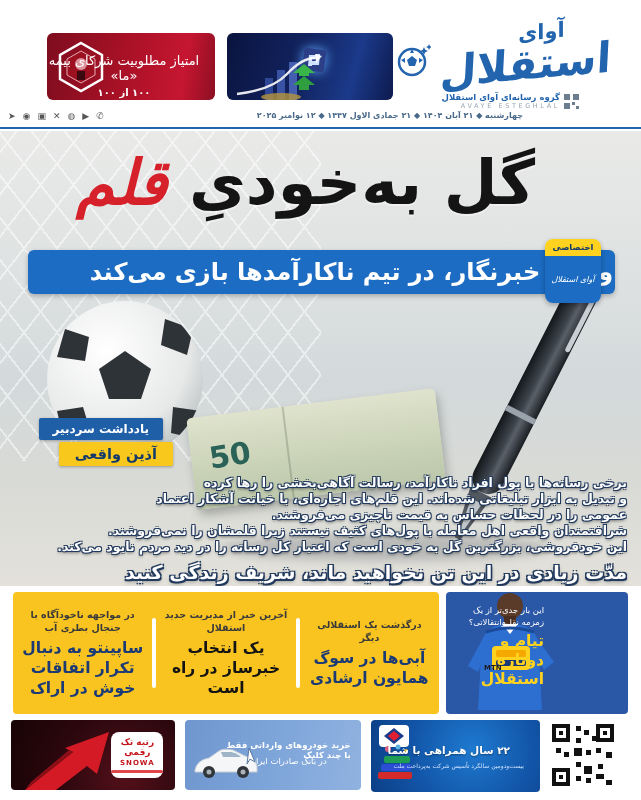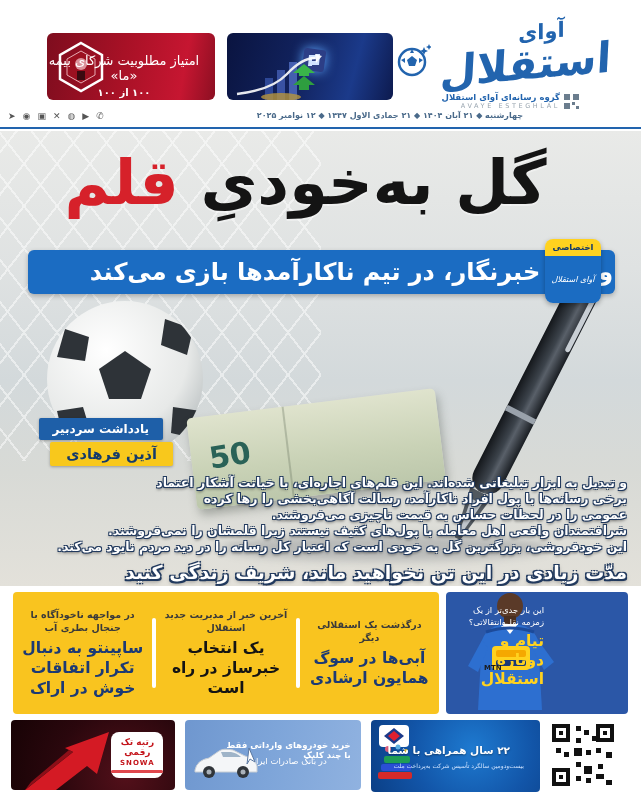--- a/index.html
+++ b/index.html
@@ -53,21 +53,21 @@
   .money { position:absolute; top:272px; right:200px; width:250px; height:92px; transform:rotate(-7deg);
     background:linear-gradient(180deg,#dfe3cd 0%,#c9d2b6 60%,#bcc7ab 100%); border-radius:5px; box-shadow:2px 6px 10px rgba(60,70,60,.35); }
   .money::after { content:""; position:absolute; top:0; left:96px; width:2px; height:100%; background:rgba(110,120,100,.35); }
   .money .val { position:absolute; top:24px; left:18px; font-size:30px; font-weight:bold; color:#2a6257; transform:rotate(-2deg); }
   .pen { position:absolute; top:130px; right:0; width:250px; height:330px; }
   .pen-shadow { position:absolute; top:404px; right:90px; width:330px; height:26px; background:rgba(70,80,90,.25); border-radius:50%; filter:blur(4px); }
 
   .headline { position:absolute; top:18px; right:0; width:100%; text-align:center; padding-right:30px;
     font-weight:bold; font-size:62px; line-height:1.1; letter-spacing:-1px; }
   .headline .h-black { color:#141414; text-shadow:0 2px 0 rgba(255,255,255,.4); }
-  .headline .h-red { color:#d6212a; }
+  .headline .h-red { color:#d6212a;font-style:italic; }
 
   .subbar { position:absolute; top:119px; right:26px; left:28px; height:44px; background:#1b6cc2; border-radius:6px;
     display:flex; align-items:center; justify-content:center; box-shadow:0 2px 5px rgba(0,0,0,.25); }
   .subbar .subtxt { color:#fff; font-weight:bold; font-size:24px; padding-left:60px; }
   .badge { position:absolute; top:108px; right:40px; width:56px; height:64px; border-radius:8px; overflow:hidden;
     box-shadow:0 2px 5px rgba(0,0,0,.3); }
   .badge .b-top { height:17px; background:#ffd21f; color:#143a6b; font-size:8.5px; font-weight:bold; text-align:center; line-height:17px; }
   .badge .b-bot { height:47px; background:#1b6cc2; color:#fff; font-size:8px; font-style:italic; display:flex; align-items:center; justify-content:center; text-align:center; }
 
   .label-note { position:absolute; top:287px; right:478px; background:#1e5fa8; color:#fff; font-size:12px; font-weight:bold;
@@ -266,25 +266,25 @@
 
     <div class="subbar">
       <span class="subtxt">وقتی خبرنگار، در تیم ناکارآمدها بازی می‌کند</span>
     </div>
     <div class="badge">
       <div class="b-top">اختصاصی</div>
       <div class="b-bot">آوای استقلال</div>
     </div>
 
     <div class="label-note">یادداشت سردبیر</div>
-    <div class="label-author">آذین فرهادی</div>
+    <div class="label-author">آذین واقعی</div>
 
     <div class="bodytext">
+      <div class="line">برخی رسانه‌ها با پول افراد ناکارآمد، رسالت آگاهی‌بخشی را رها کرده</div>
       <div class="line">و تبدیل به ابزار تبلیغاتی شده‌اند. این قلم‌های اجاره‌ای، با خیانت آشکار اعتماد</div>
-      <div class="line">برخی رسانه‌ها با پول افراد ناکارآمد، رسالت آگاهی‌بخشی را رها کرده</div>
       <div class="line">عمومی را در لحظات حساس به قیمت ناچیزی می‌فروشند.</div>
       <div class="line">شرافتمندان واقعی اهل معامله با پول‌های کثیف نیستند زیرا قلمشان را نمی‌فروشند.</div>
       <div class="line">این خودفروشی، بزرگترین گل به خودی است که اعتبار کل رسانه را در دید مردم نابود می‌کند.</div>
       <div class="final">مدّت زیادی در این تن نخواهید ماند، شریف زندگی کنید</div>
     </div>
   </div>
 
   <div class="newsrow">
     <div class="transfer">
       <span class="player">

